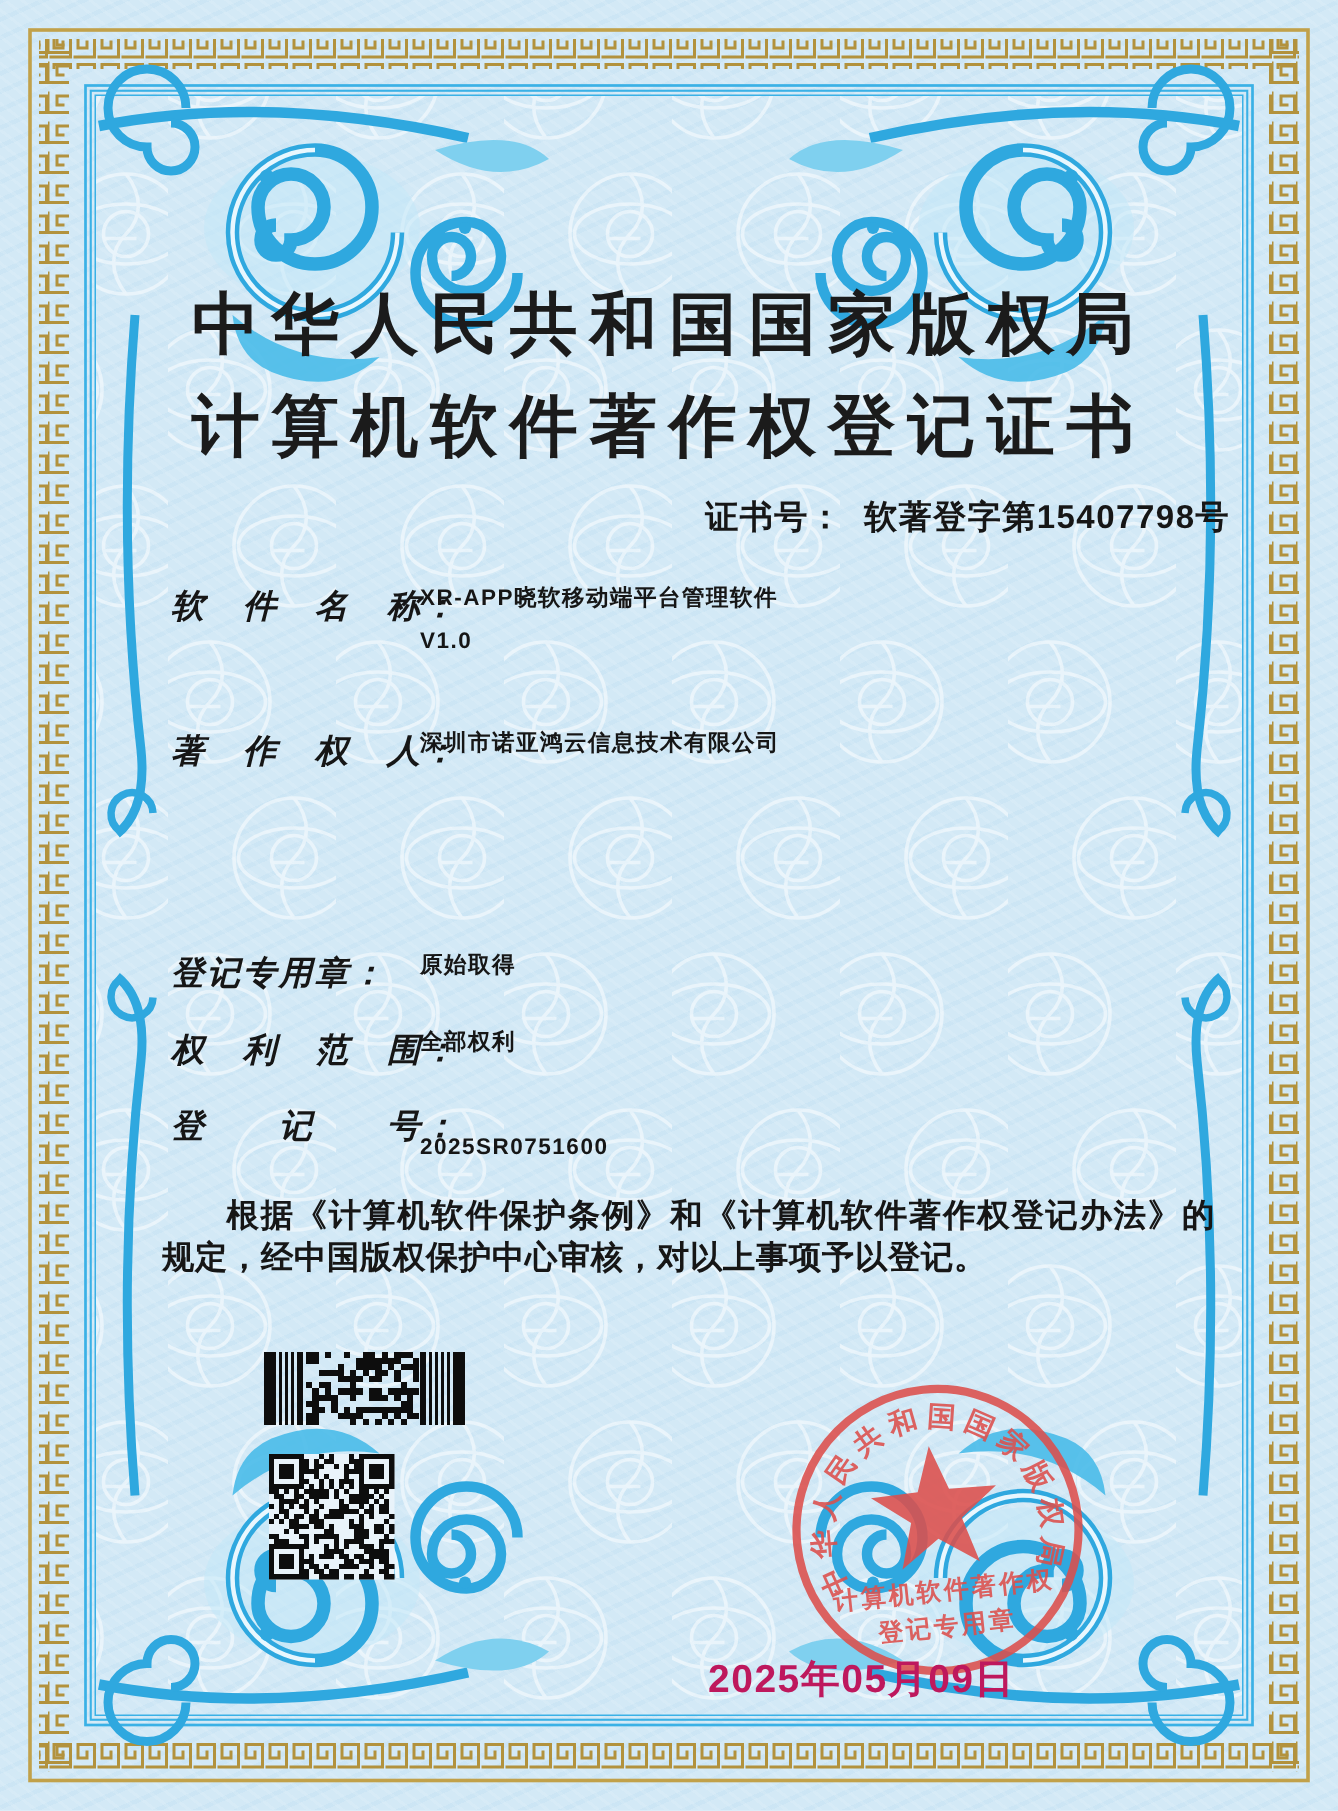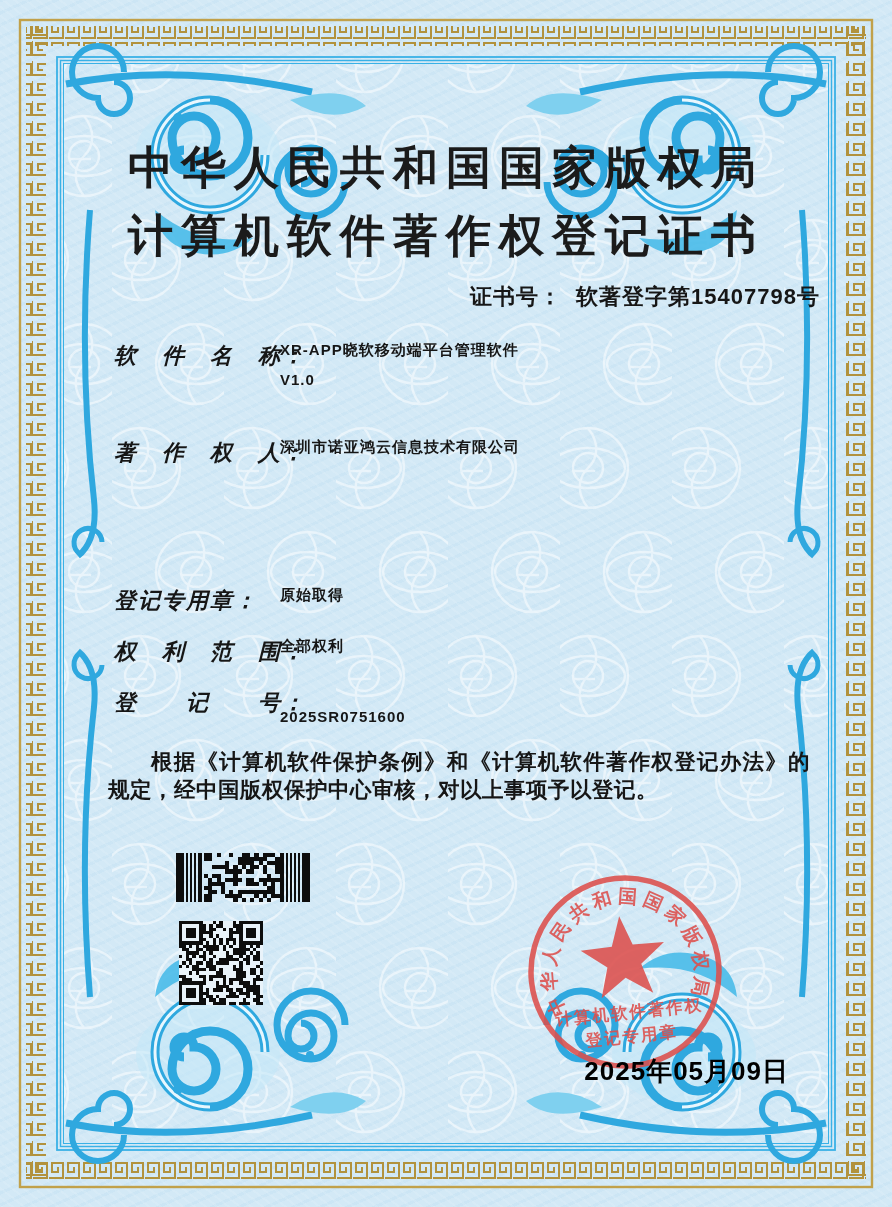--- a/index.html
+++ b/index.html
@@ -13,21 +13,21 @@
     background:#d3e9f6;
   }
   
   .page::before{
     content:"";position:absolute;inset:0;pointer-events:none;
     background:
       repeating-linear-gradient(38deg, rgba(255,255,255,0.10) 0 2px, rgba(255,255,255,0) 2px 7px),
       repeating-linear-gradient(-24deg, rgba(173,213,238,0.18) 0 3px, rgba(173,213,238,0) 3px 11px);
   }
   .layer{position:absolute;inset:0;pointer-events:none;}
-  .content{position:absolute;inset:0;color:#161616;}
+  .content{position:absolute;inset:0;color:#161616;margin-top:48px;}
 
   .title{
     position:absolute;left:0;width:892px;text-align:center;
     font-family:"DejaVu Serif","Liberation Serif",serif;
     font-weight:700;font-size:45px;letter-spacing:8px;color:#1b1b1b;
     white-space:nowrap;
   }
   .title.l1{top:138px;}
   .title.l2{top:206px;}
 
@@ -47,22 +47,22 @@
   }
   .statement{
     position:absolute;left:108px;top:748px;width:702px;
     font-size:21.5px;font-weight:700;line-height:28px;
     text-indent:2em;text-align:justify;letter-spacing:0.5px;
   }
   .barcode-box{position:absolute;left:176px;top:853px;width:134px;height:49px;}
   .qr-box{position:absolute;left:179px;top:921px;width:84px;height:84px;}
   .seal{position:absolute;left:625px;top:972px;width:0;height:0;overflow:visible;}
   .date{
-    position:absolute;left:449px;top:1054px;width:340px;text-align:right;
-    font-size:26px;font-weight:700;letter-spacing:1px;color:#000000;
+    position:absolute;left:472px;top:1054px;width:340px;text-align:left;
+    font-size:26px;font-weight:700;letter-spacing:1px;color:#be185d;
   }
 </style>
 </head>
 <body>
 
 <div class="page">
 
   <svg class="layer" width="892" height="1207" aria-hidden="true">
     <defs>
       <g id="wm-emblem" stroke="#ffffff" fill="none" stroke-width="2.4">

